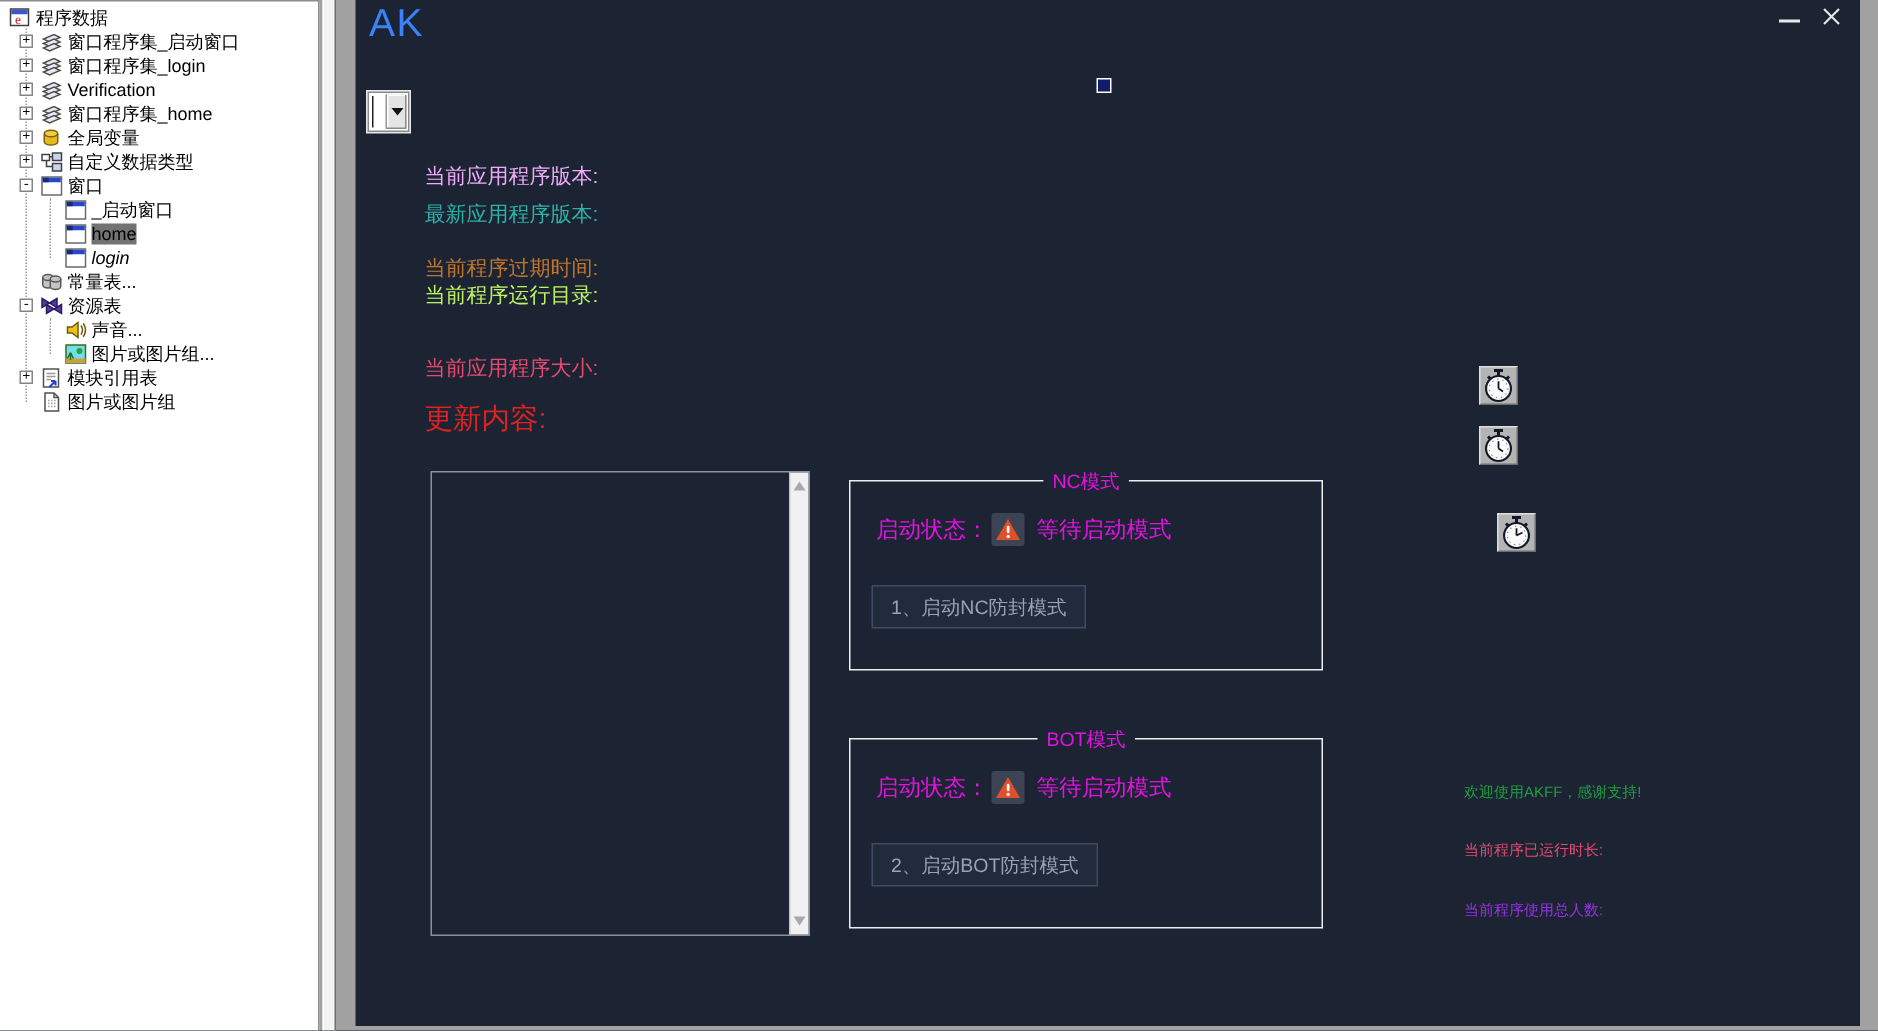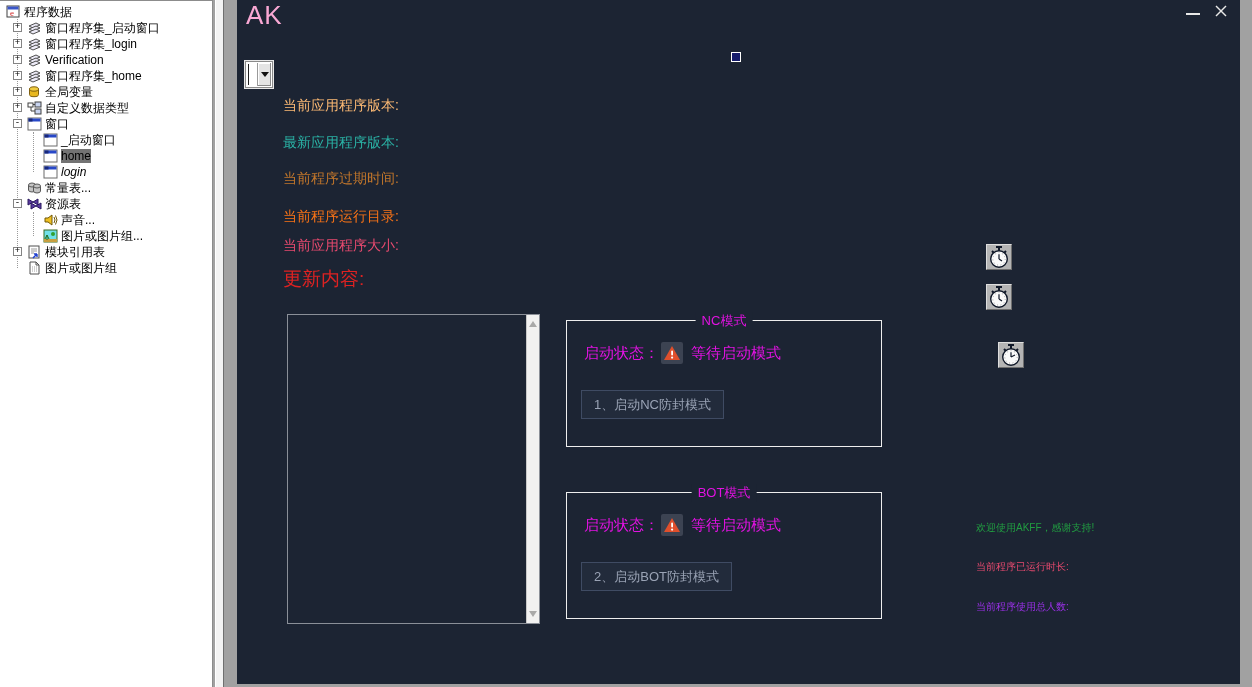--- a/index.html
+++ b/index.html
@@ -19,41 +19,41 @@
   .expando { position:absolute; top:3px; width:9px; height:9px; background:#fff;
     border:1px solid #848484; font-size:9px; line-height:7px; text-align:center;
     font-family:"Liberation Mono", monospace; color:#000; cursor:pointer; }
   .vline { position:absolute; width:0; border-left:1px dotted #9a9a9a; }
   .vline1 { left:17px; top:18px; height:249px; }
   .vline2 { left:33px; top:131px; height:40px; }
   .vline3 { left:33px; top:211px; height:24px; }
 
   
   .form-window { position:absolute; left:237px; top:0; width:1003px; height:684px; background:#1c2433; }
-  .form-title { position:absolute; left:9px; top:0px; font-size:26px; color:#f9a8d4; letter-spacing:1px; }
+  .form-title { position:absolute; left:9px; top:0px; font-size:26px; color:#3b82f6; letter-spacing:1px; }
   .min-btn { position:absolute; left:945px; top:4px; width:22px; height:18px; cursor:pointer; }
   .min-bar { position:absolute; left:4px; top:9px; width:14px; height:2px; background:#e8e8e8; }
   .close-btn { position:absolute; left:974px; top:1px; width:20px; height:20px; cursor:pointer; }
 
   .combobox { position:absolute; left:8px; top:61px; width:28px; height:27px; background:#fff;
     border:1px solid #8a8a8a; box-shadow:0 0 0 1px #e8e8e8; }
   .combo-caret { position:absolute; left:2px; top:2px; width:1px; height:21px; background:#222; }
   .combo-btn { position:absolute; right:1px; top:1px; width:14px; height:23px; background:#e4e4e4;
     border-left:1px solid #9a9a9a; box-shadow:inset -1px -1px 0 #8a8a8a, inset 1px 1px 0 #ffffff; }
   .combo-arrow { position:absolute; left:3px; top:9px; width:0; height:0;
     border-left:4px solid transparent; border-right:4px solid transparent; border-top:5px solid #111; }
 
   .tiny-square { position:absolute; left:494px; top:52px; width:10px; height:10px;
     background:#151b6b; border:1px solid #ffffff; }
 
   .flabel { position:absolute; left:46px; font-size:14px; white-space:nowrap; }
-  .lab-current { top:97px; color:#fdba74; }
+  .lab-current { top:109px; color:#f0abfc; }
   .lab-latest  { top:134px; color:#2ab3a6; }
   .lab-expire  { top:170px; color:#c1762b; }
-  .lab-rundir  { top:208px; color:#f97316; }
+  .lab-rundir  { top:188px; color:#bef264; }
   .lab-size    { top:237px; color:#e84a6f; }
   .lab-update  { top:266px; color:#dd2222; font-size:19px; }
 
   .listbox { position:absolute; left:50px; top:314px; width:253px; height:310px;
     border:1px solid #8a8f98; background:#1c2433; }
   .listbox .sb { position:absolute; right:0; top:0; width:13px; height:100%;
     background:#f1f1f1; border-left:1px solid #c8c8c8; }
   .sb-up { position:absolute; left:2px; top:6px; width:0; height:0;
     border-left:4px solid transparent; border-right:4px solid transparent; border-bottom:6px solid #a9a9a9; }
   .sb-down { position:absolute; left:2px; bottom:6px; width:0; height:0;

